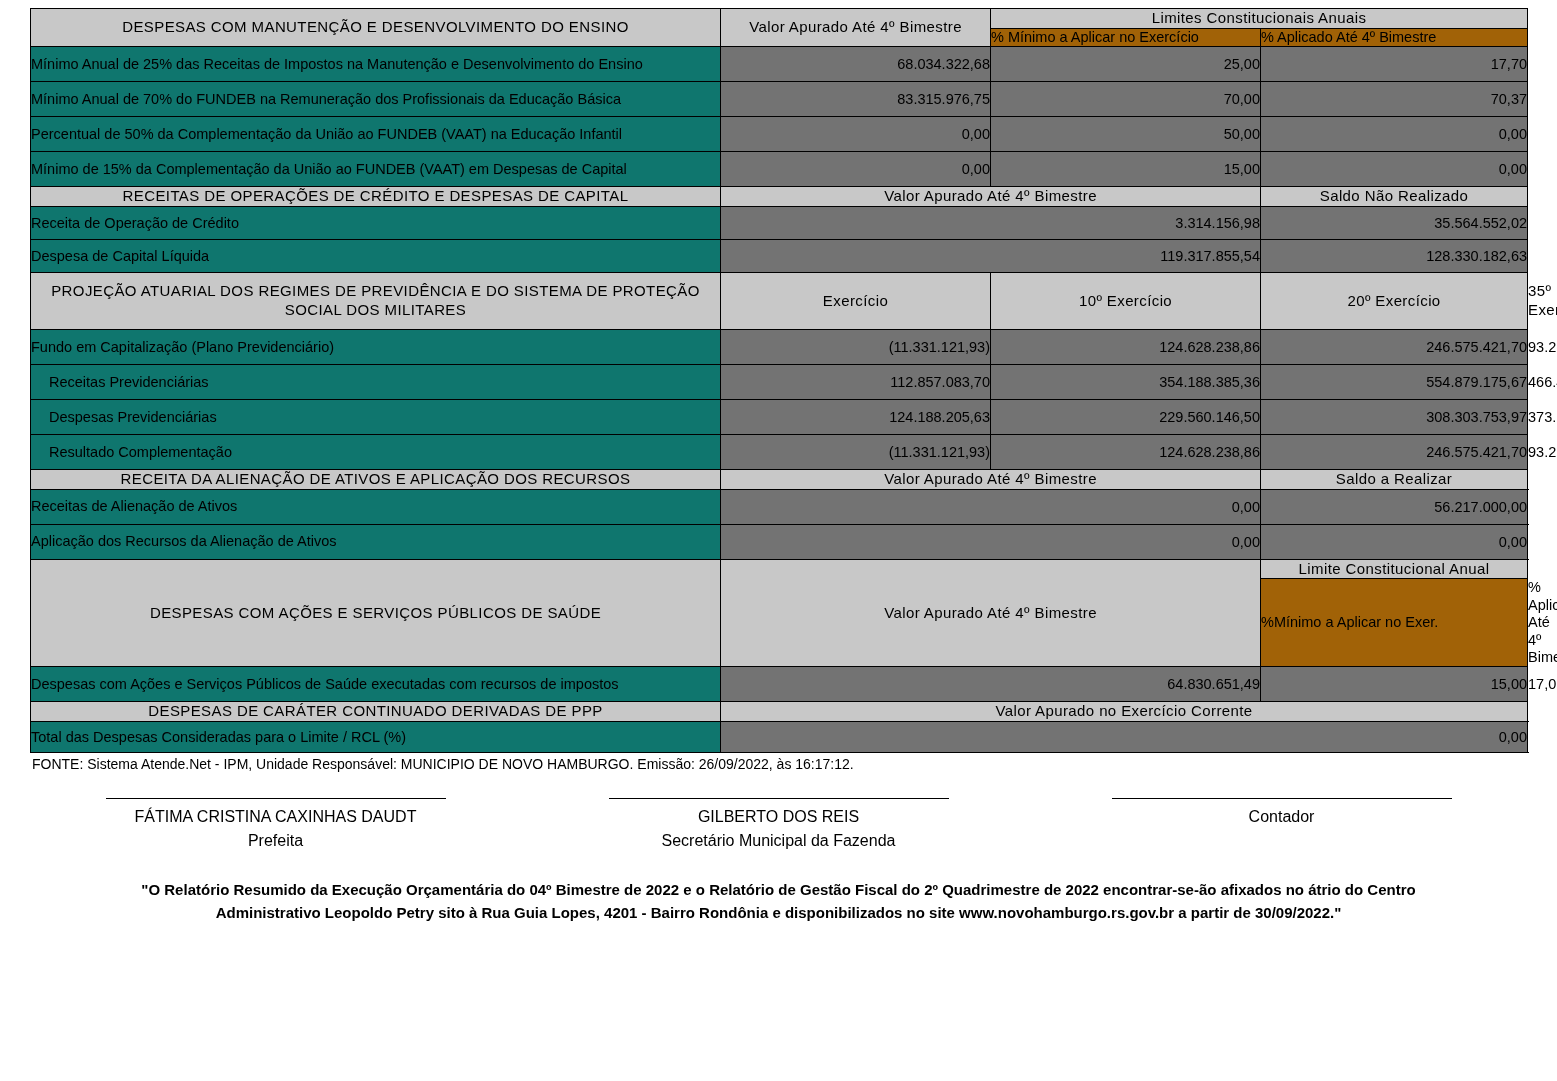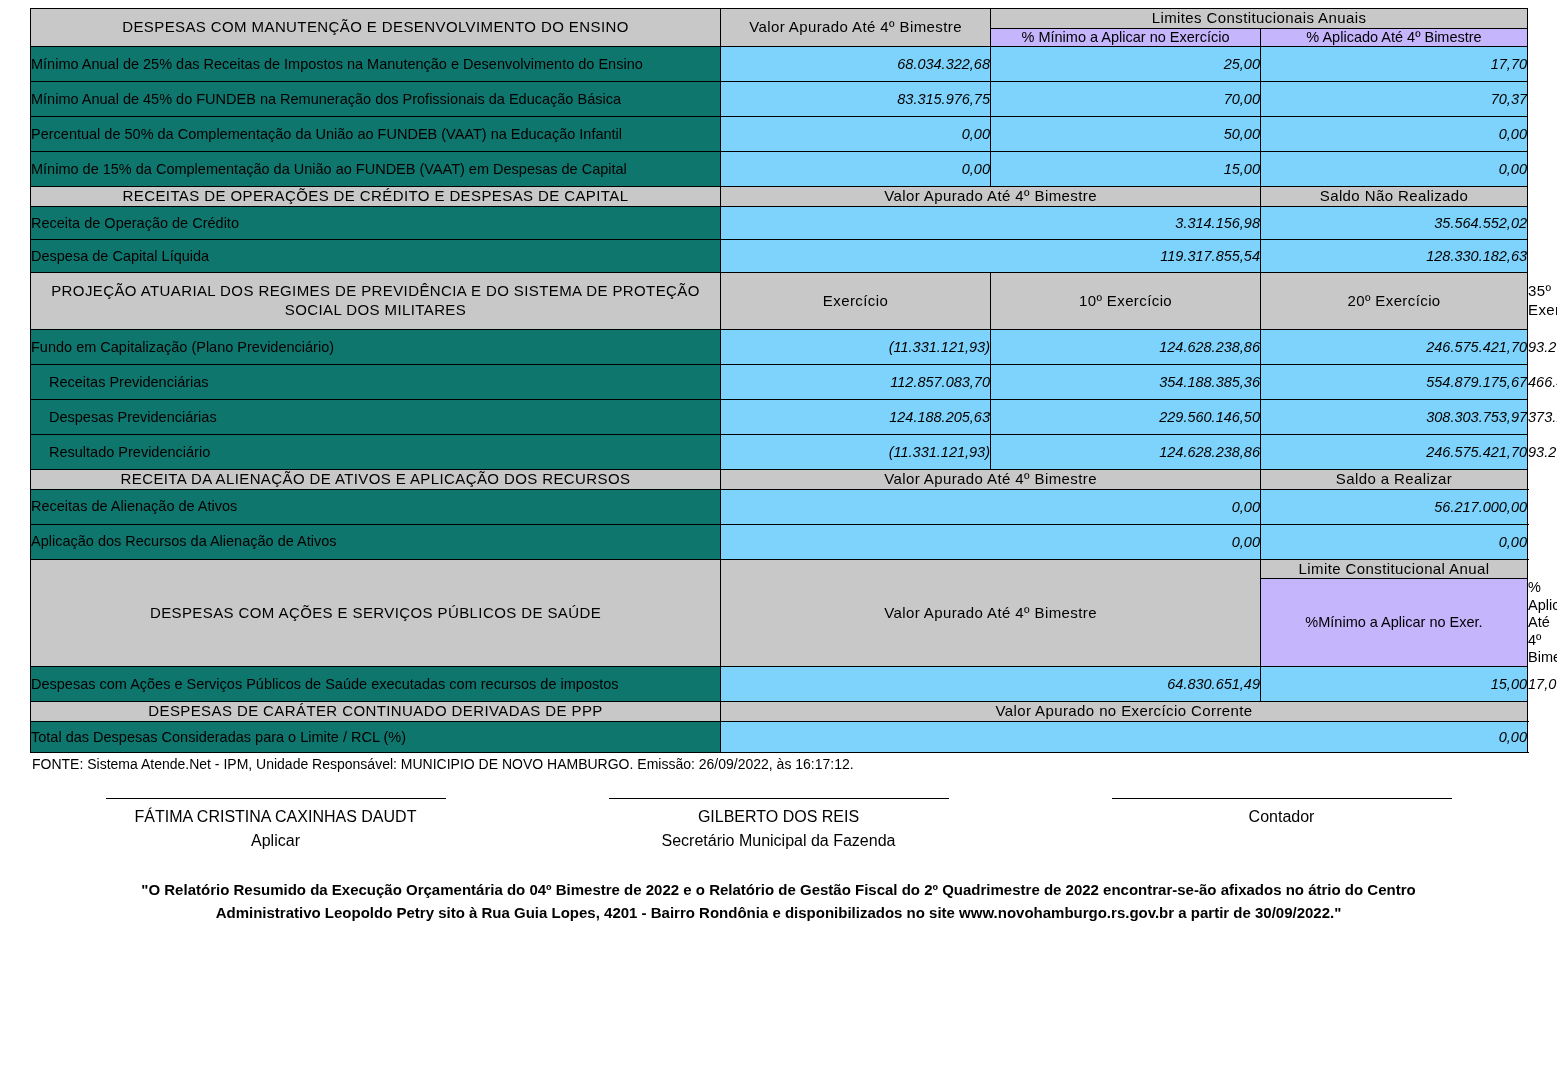--- a/index.html
+++ b/index.html
@@ -40,44 +40,42 @@
   .hdr {
     background: #c8c8c8;
     text-align: center;
     font-size: 15px;
     font-weight: bold;
     letter-spacing: 0.4px;
     padding: 5px 6px;
     line-height: 1.25;
   }
   .hdr-sm {
-    background: #c4b5fd;
-    text-align: center;
+    background: #a16207;
     font-size: 14.5px;
     font-weight: bold;
     padding: 4px 6px;
     line-height: 1.2;
   }
   .lbl {
     text-align: left;
     font-size: 14.5px;
     padding: 3px 4px 3px 5px;
     line-height: 1.15;
     background: #0f766e;
   }
   .lbl.indent {
     padding-left: 18px;
   }
   .num {
     text-align: right;
     font-size: 14.5px;
     padding: 3px 6px 3px 4px;
-    background: #7dd3fc;
+    background: #737373;
     white-space: nowrap;
-    font-style: italic;
   }
   .row-tall .lbl, .row-tall .num {
     height: 34px;
   }
   .proj-hdr {
     height: 56px;
   }
   .fonte {
     font-size: 14px;
     margin-top: 3px;
@@ -140,21 +138,21 @@
         <td class="hdr-sm">% Aplicado Até 4º Bimestre</td>
       </tr>
 
       <tr class="row-tall">
         <td class="lbl">Mínimo Anual de 25% das Receitas de Impostos na Manutenção e Desenvolvimento do Ensino</td>
         <td class="num">68.034.322,68</td>
         <td class="num">25,00</td>
         <td class="num">17,70</td>
       </tr>
       <tr class="row-tall">
-        <td class="lbl">Mínimo Anual de 45% do FUNDEB na Remuneração dos Profissionais da Educação Básica</td>
+        <td class="lbl">Mínimo Anual de 70% do FUNDEB na Remuneração dos Profissionais da Educação Básica</td>
         <td class="num">83.315.976,75</td>
         <td class="num">70,00</td>
         <td class="num">70,37</td>
       </tr>
       <tr class="row-tall">
         <td class="lbl">Percentual de 50% da Complementação da União ao FUNDEB (VAAT) na Educação Infantil</td>
         <td class="num">0,00</td>
         <td class="num">50,00</td>
         <td class="num">0,00</td>
       </tr>
@@ -203,21 +201,21 @@
         <td class="num">466.423.132,04</td>
       </tr>
       <tr>
         <td class="lbl indent" style="height:34px">Despesas Previdenciárias</td>
         <td class="num">124.188.205,63</td>
         <td class="num">229.560.146,50</td>
         <td class="num">308.303.753,97</td>
         <td class="num">373.148.832,87</td>
       </tr>
       <tr>
-        <td class="lbl indent" style="height:34px">Resultado Previdenciário</td>
+        <td class="lbl indent" style="height:34px">Resultado Complementação</td>
         <td class="num">(11.331.121,93)</td>
         <td class="num">124.628.238,86</td>
         <td class="num">246.575.421,70</td>
         <td class="num">93.274.299,17</td>
       </tr>
 
       <tr>
         <td class="hdr">RECEITA DA ALIENAÇÃO DE ATIVOS E APLICAÇÃO DOS RECURSOS</td>
         <td class="hdr" colspan="2">Valor Apurado Até 4º Bimestre</td>
         <td class="hdr" colspan="2">Saldo a Realizar</td>
@@ -260,21 +258,21 @@
 
     </tbody>
   </table>
 
   <div class="fonte">FONTE: Sistema Atende.Net - IPM, Unidade Responsável: MUNICIPIO DE NOVO HAMBURGO. Emissão: 26/09/2022, às 16:17:12.</div>
 
   <div class="signatures">
     <div class="sig-block">
       <div class="sig-line"></div>
       <div class="sig-name">FÁTIMA CRISTINA CAXINHAS DAUDT</div>
-      <div class="sig-role">Aplicar</div>
+      <div class="sig-role">Prefeita</div>
     </div>
     <div class="sig-block">
       <div class="sig-line"></div>
       <div class="sig-name">GILBERTO DOS REIS</div>
       <div class="sig-role">Secretário Municipal da Fazenda</div>
     </div>
     <div class="sig-block">
       <div class="sig-line"></div>
       <div class="sig-role">Contador</div>
     </div>

